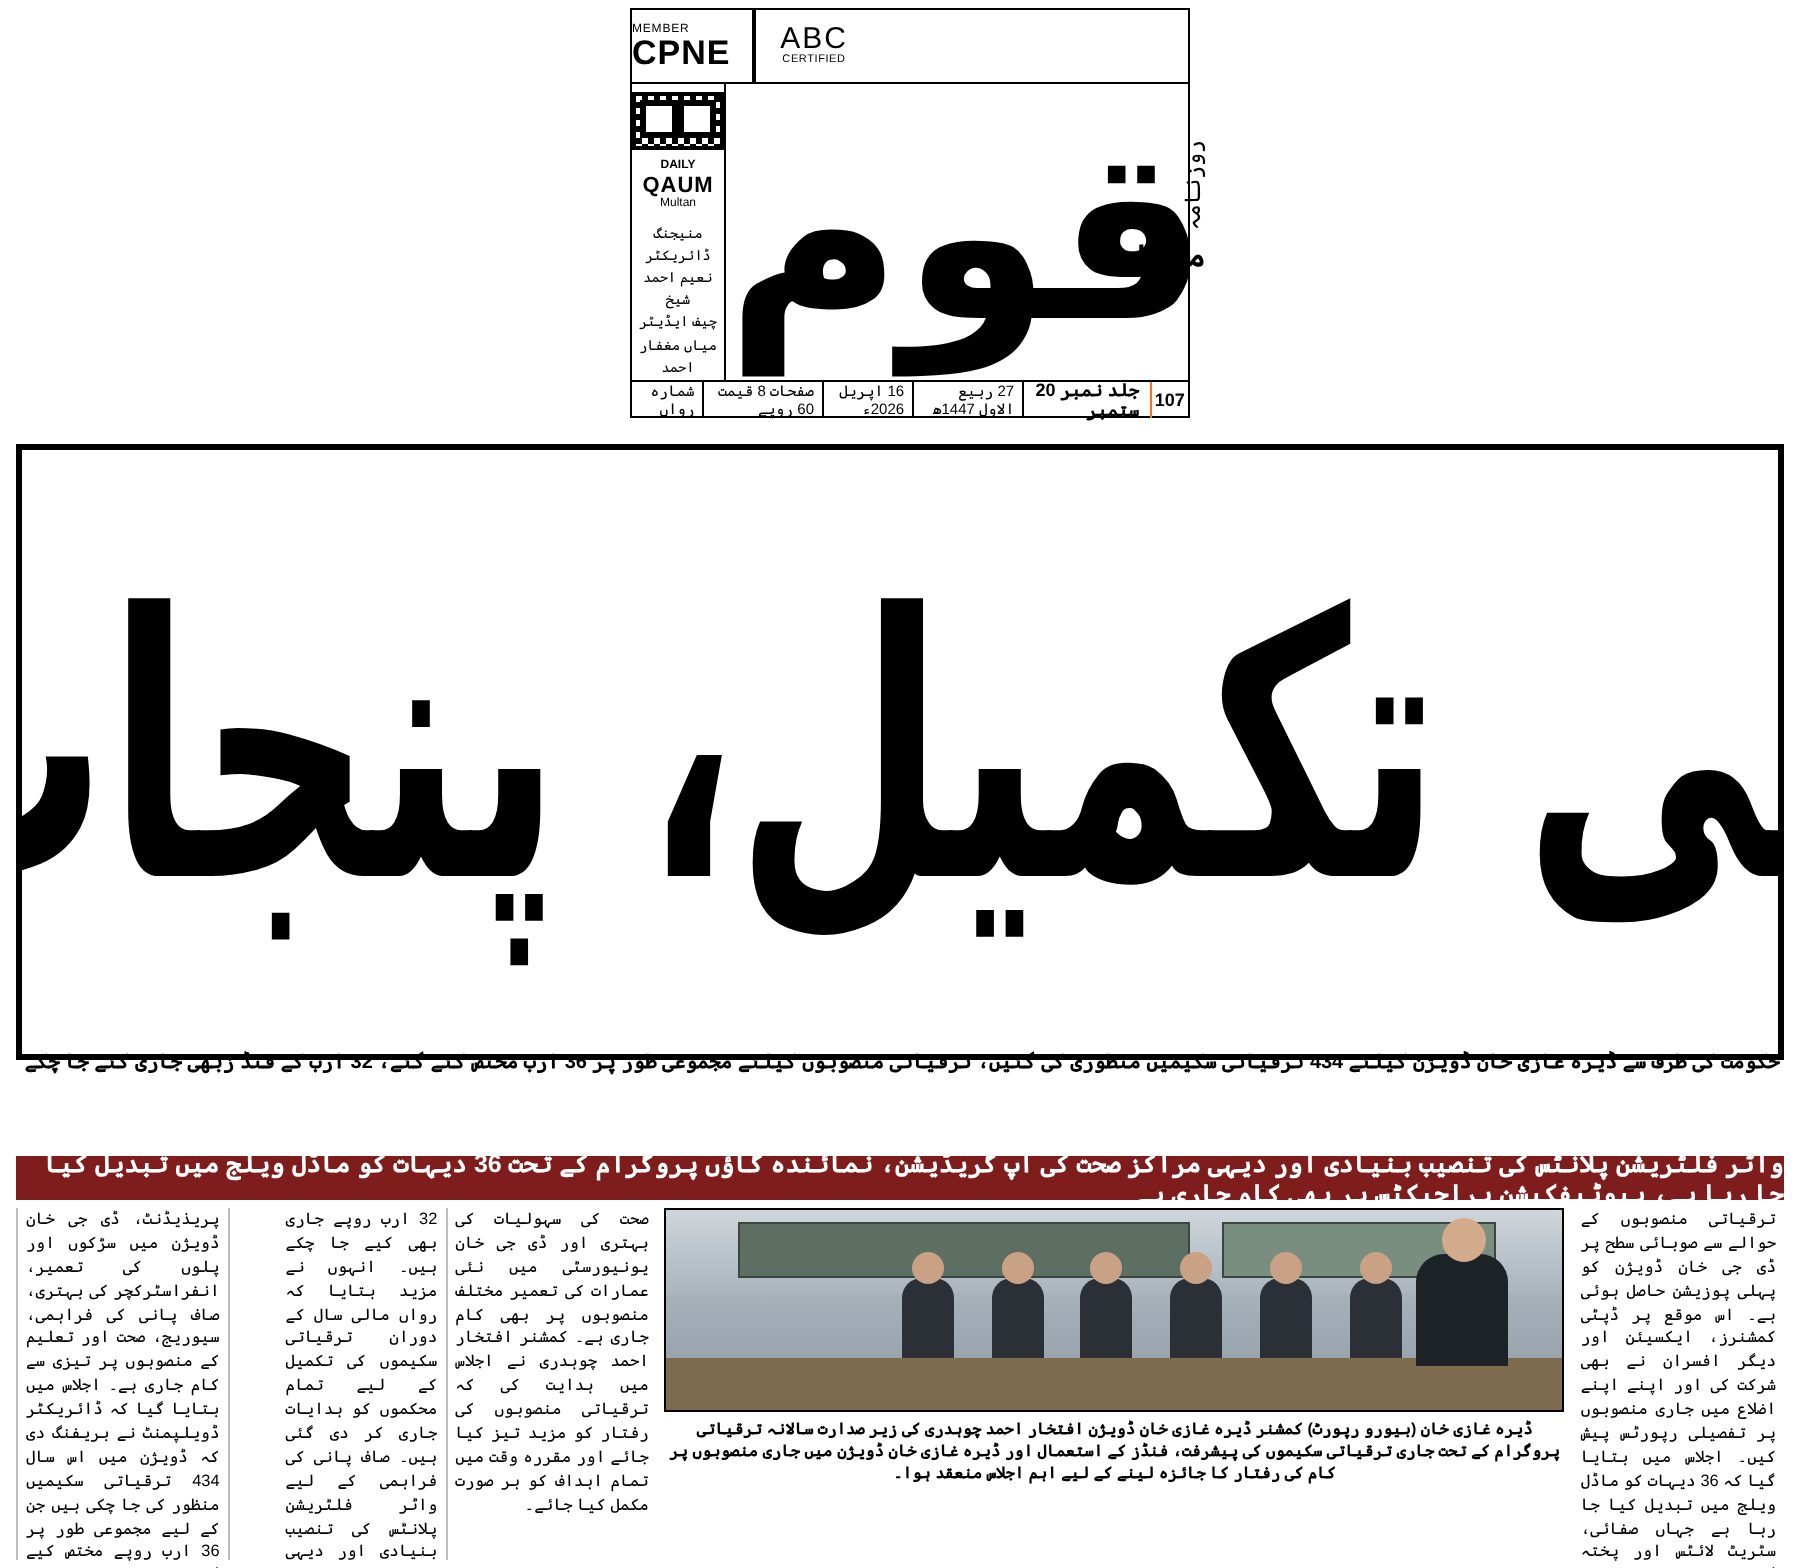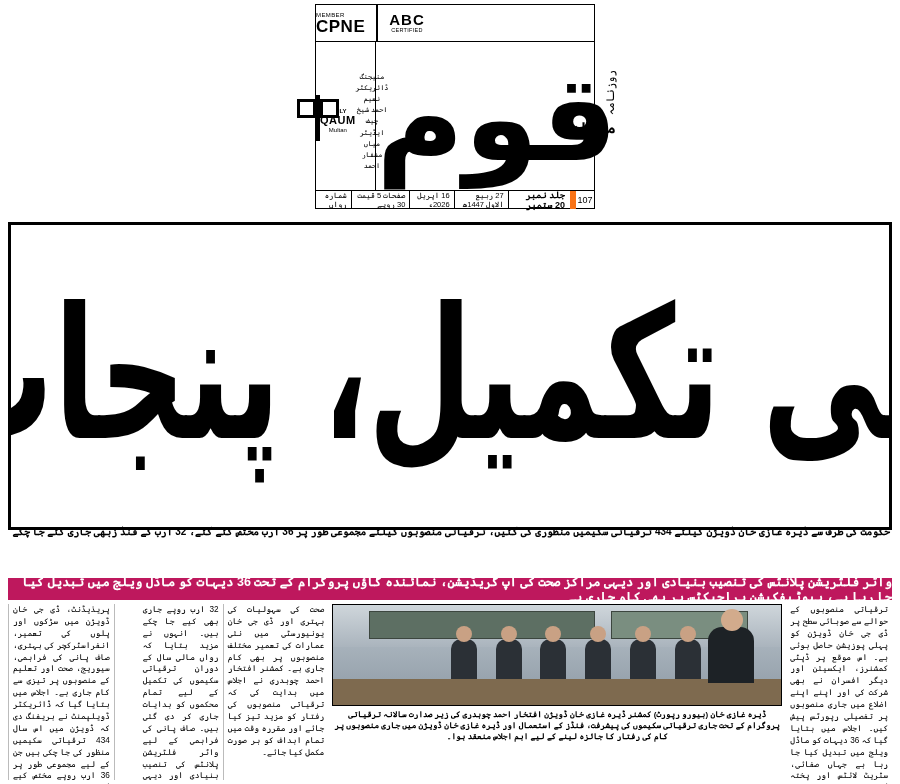--- a/index.html
+++ b/index.html
@@ -31,26 +31,26 @@
   .mh-cpne .member{font-size:6px;letter-spacing:.4px;}
   .mh-cpne .cpne{font-size:17px;font-weight:bold;letter-spacing:.5px;}
   .mh-urdu-top{
     flex:1;display:flex;flex-direction:column;align-items:center;justify-content:center;
     font-size:7.5px;line-height:1.45;direction:rtl;padding:1px 2px;text-align:center;
   }
   .mh-abc{
     width:58px;border-left:1px solid #000;
     display:flex;flex-direction:column;align-items:center;justify-content:center;line-height:1;
   }
-  .mh-abc .abc{font-size:15px;font-weight:bold;letter-spacing:1px;}
+  .mh-abc .abc{font-size:15px;font-weight:normal;letter-spacing:1px;}
   .mh-abc .cert{font-size:5.5px;letter-spacing:.3px;margin-top:1px;}
 
   .mh-main{height:148px;display:flex;position:relative;border-bottom:1px solid #000;}
   .mh-qr{
-    width:60px;display:flex;flex-direction:row;align-items:center;padding-top:4px;
+    width:60px;display:flex;flex-direction:column;align-items:center;padding-top:4px;
     border-right:1px solid #000;box-sizing:border-box;
   }
   .qr-box{
     width:46px;height:46px;background:
       repeating-conic-gradient(#000 0% 25%, #fff 0% 50%) 0 0/6px 6px;
     border:2px solid #000;box-sizing:border-box;position:relative;
   }
   .qr-box:before,.qr-box:after{
     content:"";position:absolute;width:13px;height:13px;border:3px solid #000;background:#fff;
   }
@@ -78,22 +78,22 @@
   .logo-side .roz{
     font-size:11px;writing-mode:vertical-rl;transform:rotate(180deg);letter-spacing:1px;
   }
   .logo-side .mul{font-size:15px;font-weight:bold;margin-top:4px;}
 
   .mh-bottom{
     height:18px;display:flex;align-items:center;direction:rtl;
     font-size:7.5px;
   }
   .mh-bnum{
-    width:28px;border-left:6px solid #f97316;height:100%;
-    display:flex;align-items:center;justify-content:center;font-weight:normal;font-size:9px;
+    width:28px;border-left:1px solid #f97316;height:100%;
+    display:flex;align-items:center;justify-content:center;font-weight:bold;font-size:9px;
   }
   .mh-bcell{padding:0 4px;display:flex;align-items:center;height:100%;}
   .mh-bsep{width:1px;height:100%;background:#000;}
   .mh-bdate{font-weight:bold;font-size:9px;padding:0 5px;}
 
   
   .banner{
     position:absolute;left:8px;top:222px;width:884px;height:308px;
     border:3px solid #000;box-sizing:border-box;background:#fff;
     display:flex;align-items:center;justify-content:center;overflow:hidden;
@@ -111,21 +111,21 @@
 
   
   .subhead{
     position:absolute;left:8px;top:524px;width:884px;
     direction:rtl;text-align:justify;font-size:10px;line-height:1.55;
     font-weight:bold;padding:0 2px;box-sizing:border-box;
   }
   
   .blackstrip{
     position:absolute;left:8px;top:578px;width:884px;height:22px;
-    background:#be185d;color:#fff;direction:rtl;
+    background:#7f1d1d;color:#fff;direction:rtl;
     display:flex;align-items:center;justify-content:center;
     font-size:12.5px;font-weight:bold;letter-spacing:0;
   }
 
   
   .lower{
     position:absolute;left:8px;top:604px;width:884px;height:176px;
     display:flex;direction:rtl;
   }
   .cols{
@@ -204,21 +204,21 @@
     </div>
 
     <div class="mh-bottom">
       <div class="mh-bnum">107</div>
       <div class="mh-bdate">جلد نمبر 20 ستمبر</div>
       <div class="mh-bsep"></div>
       <div class="mh-bcell">27 ربیع الاول 1447ھ</div>
       <div class="mh-bsep"></div>
       <div class="mh-bcell">16 اپریل 2026ء</div>
       <div class="mh-bsep"></div>
-      <div class="mh-bcell">صفحات 5 قیمت 30 روپے</div>
+      <div class="mh-bcell">صفحات 8 قیمت 60 روپے</div>
       <div class="mh-bsep"></div>
       <div class="mh-bcell">شمارہ رواں</div>
     </div>
   </div>
 
   <div class="banner">
     <div class="banner-text">ترقیاتی منصوبوں کی تکمیل، پنجاب میں ڈیرہ نمبر ون</div>
   </div>
 
   <div class="subhead">حکومت کی طرف سے ڈیرہ غازی خان ڈویژن کیلئے 434 ترقیاتی سکیمیں منظوری کی گئیں، ترقیاتی منصوبوں کیلئے مجموعی طور پر 36 ارب مختص کئے گئے، 32 ارب کے فنڈ زبھی جاری کئے جا چکے</div>

